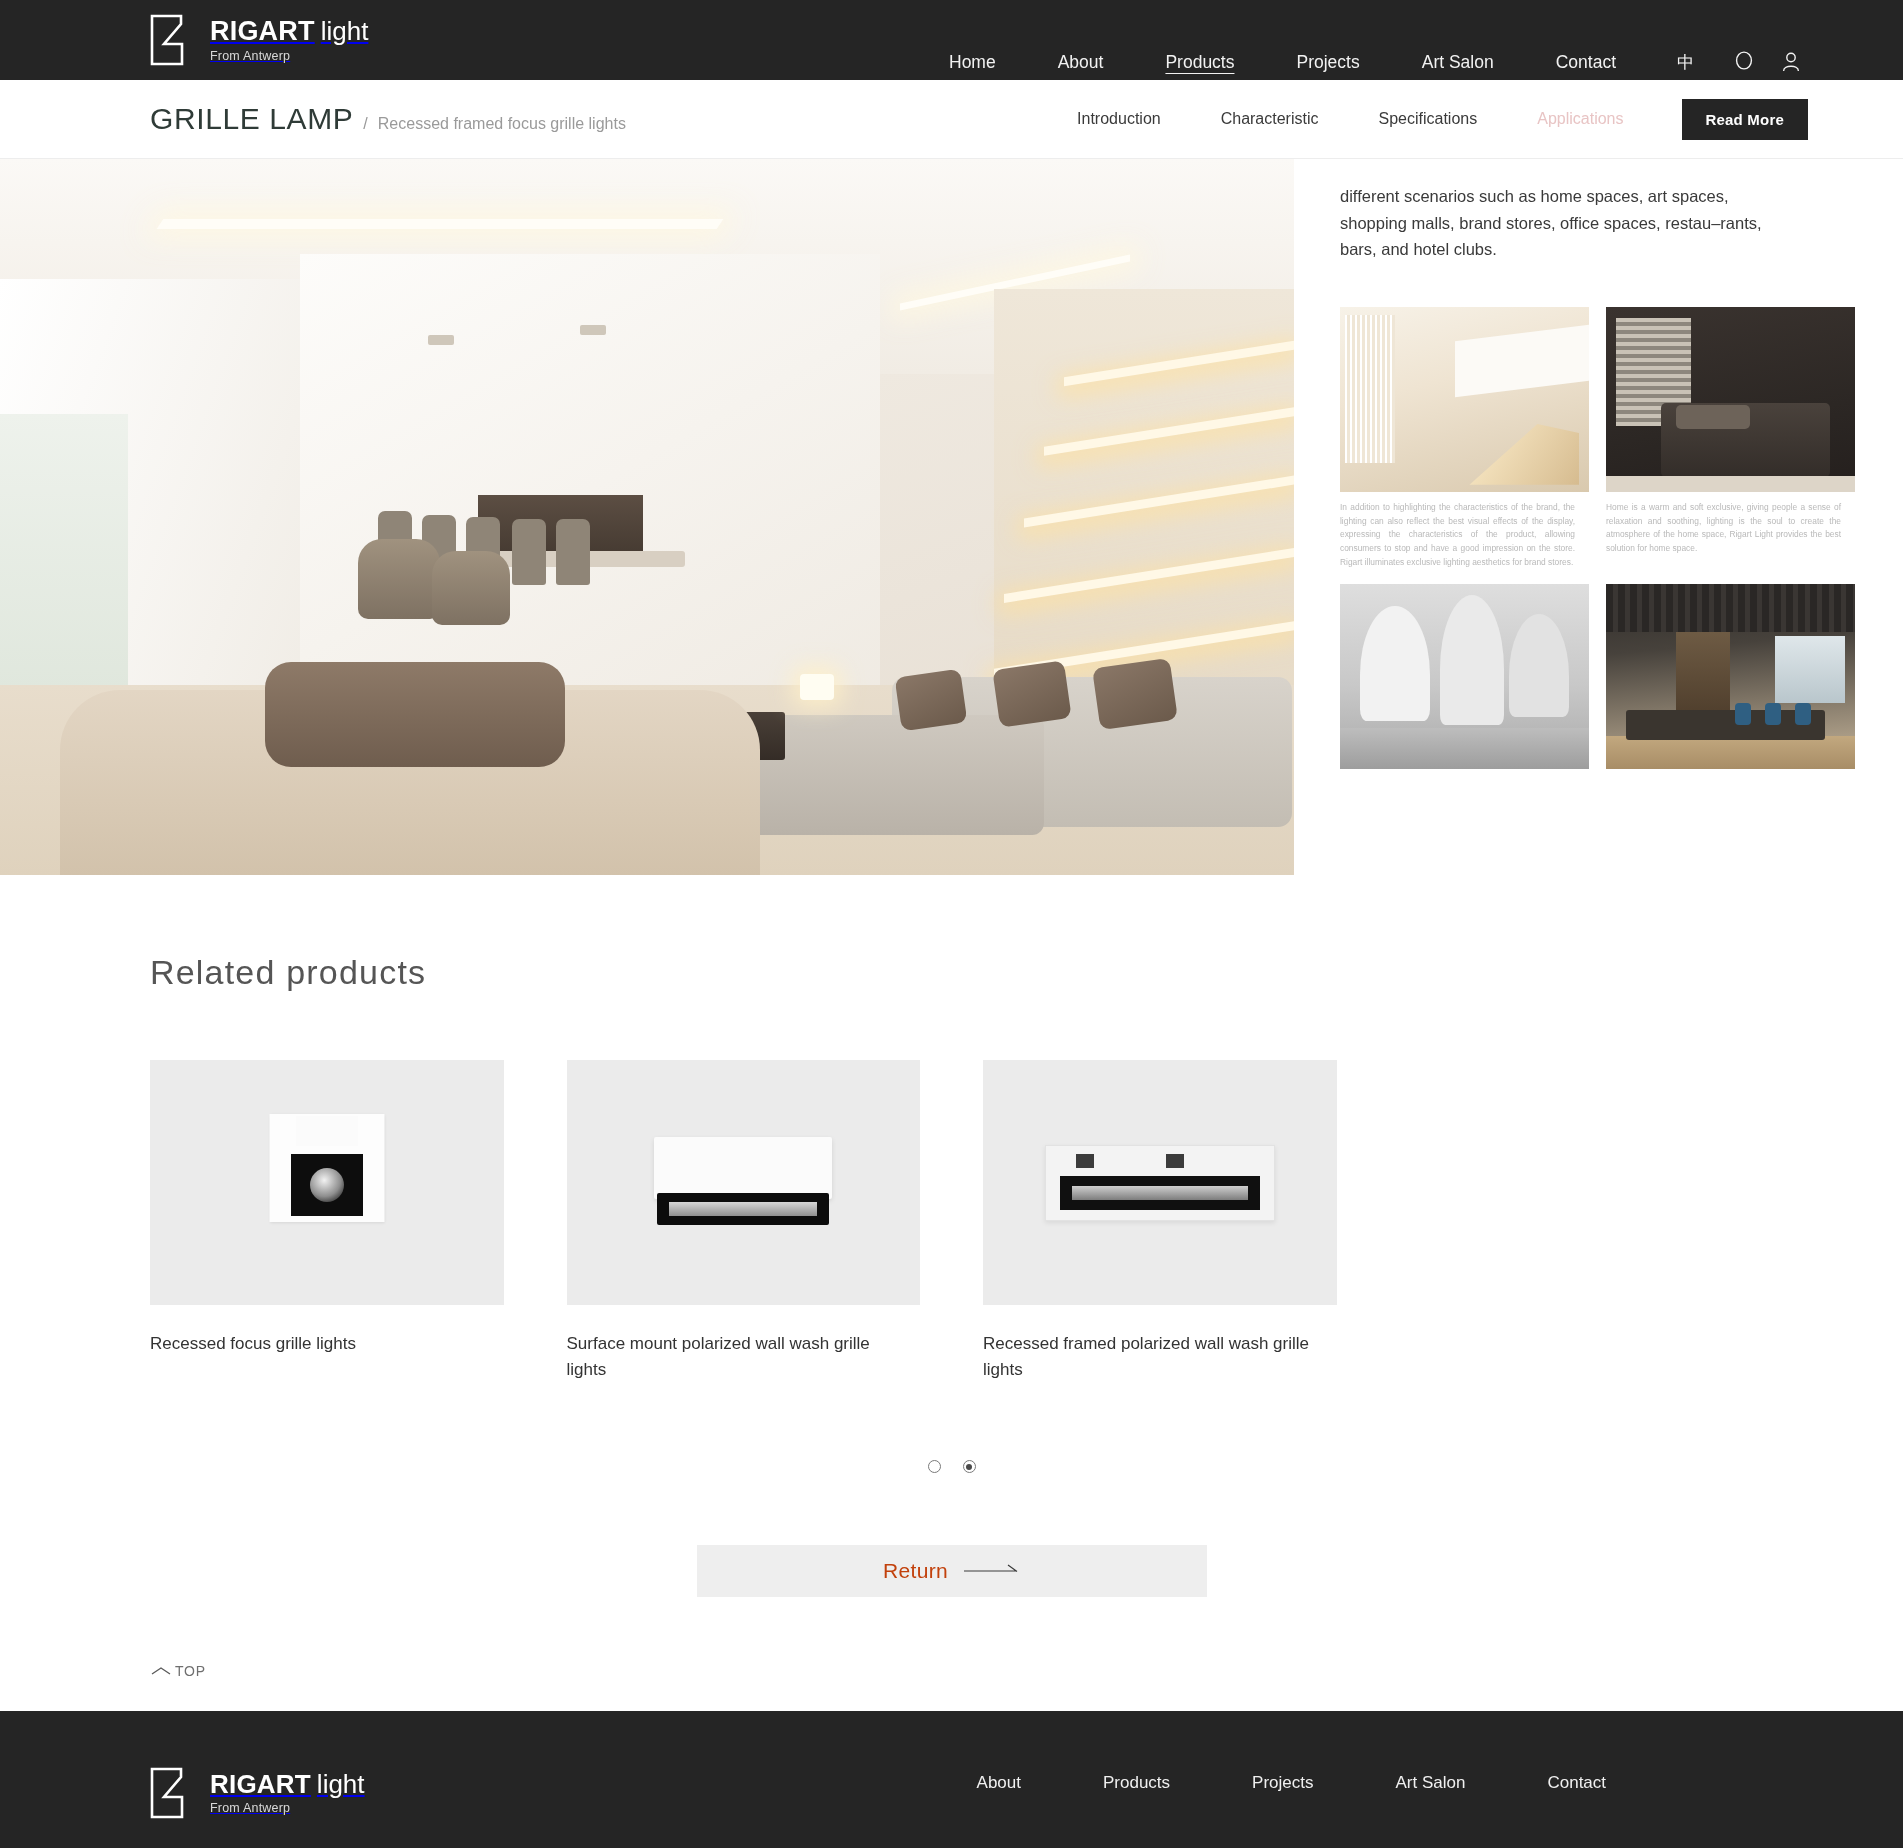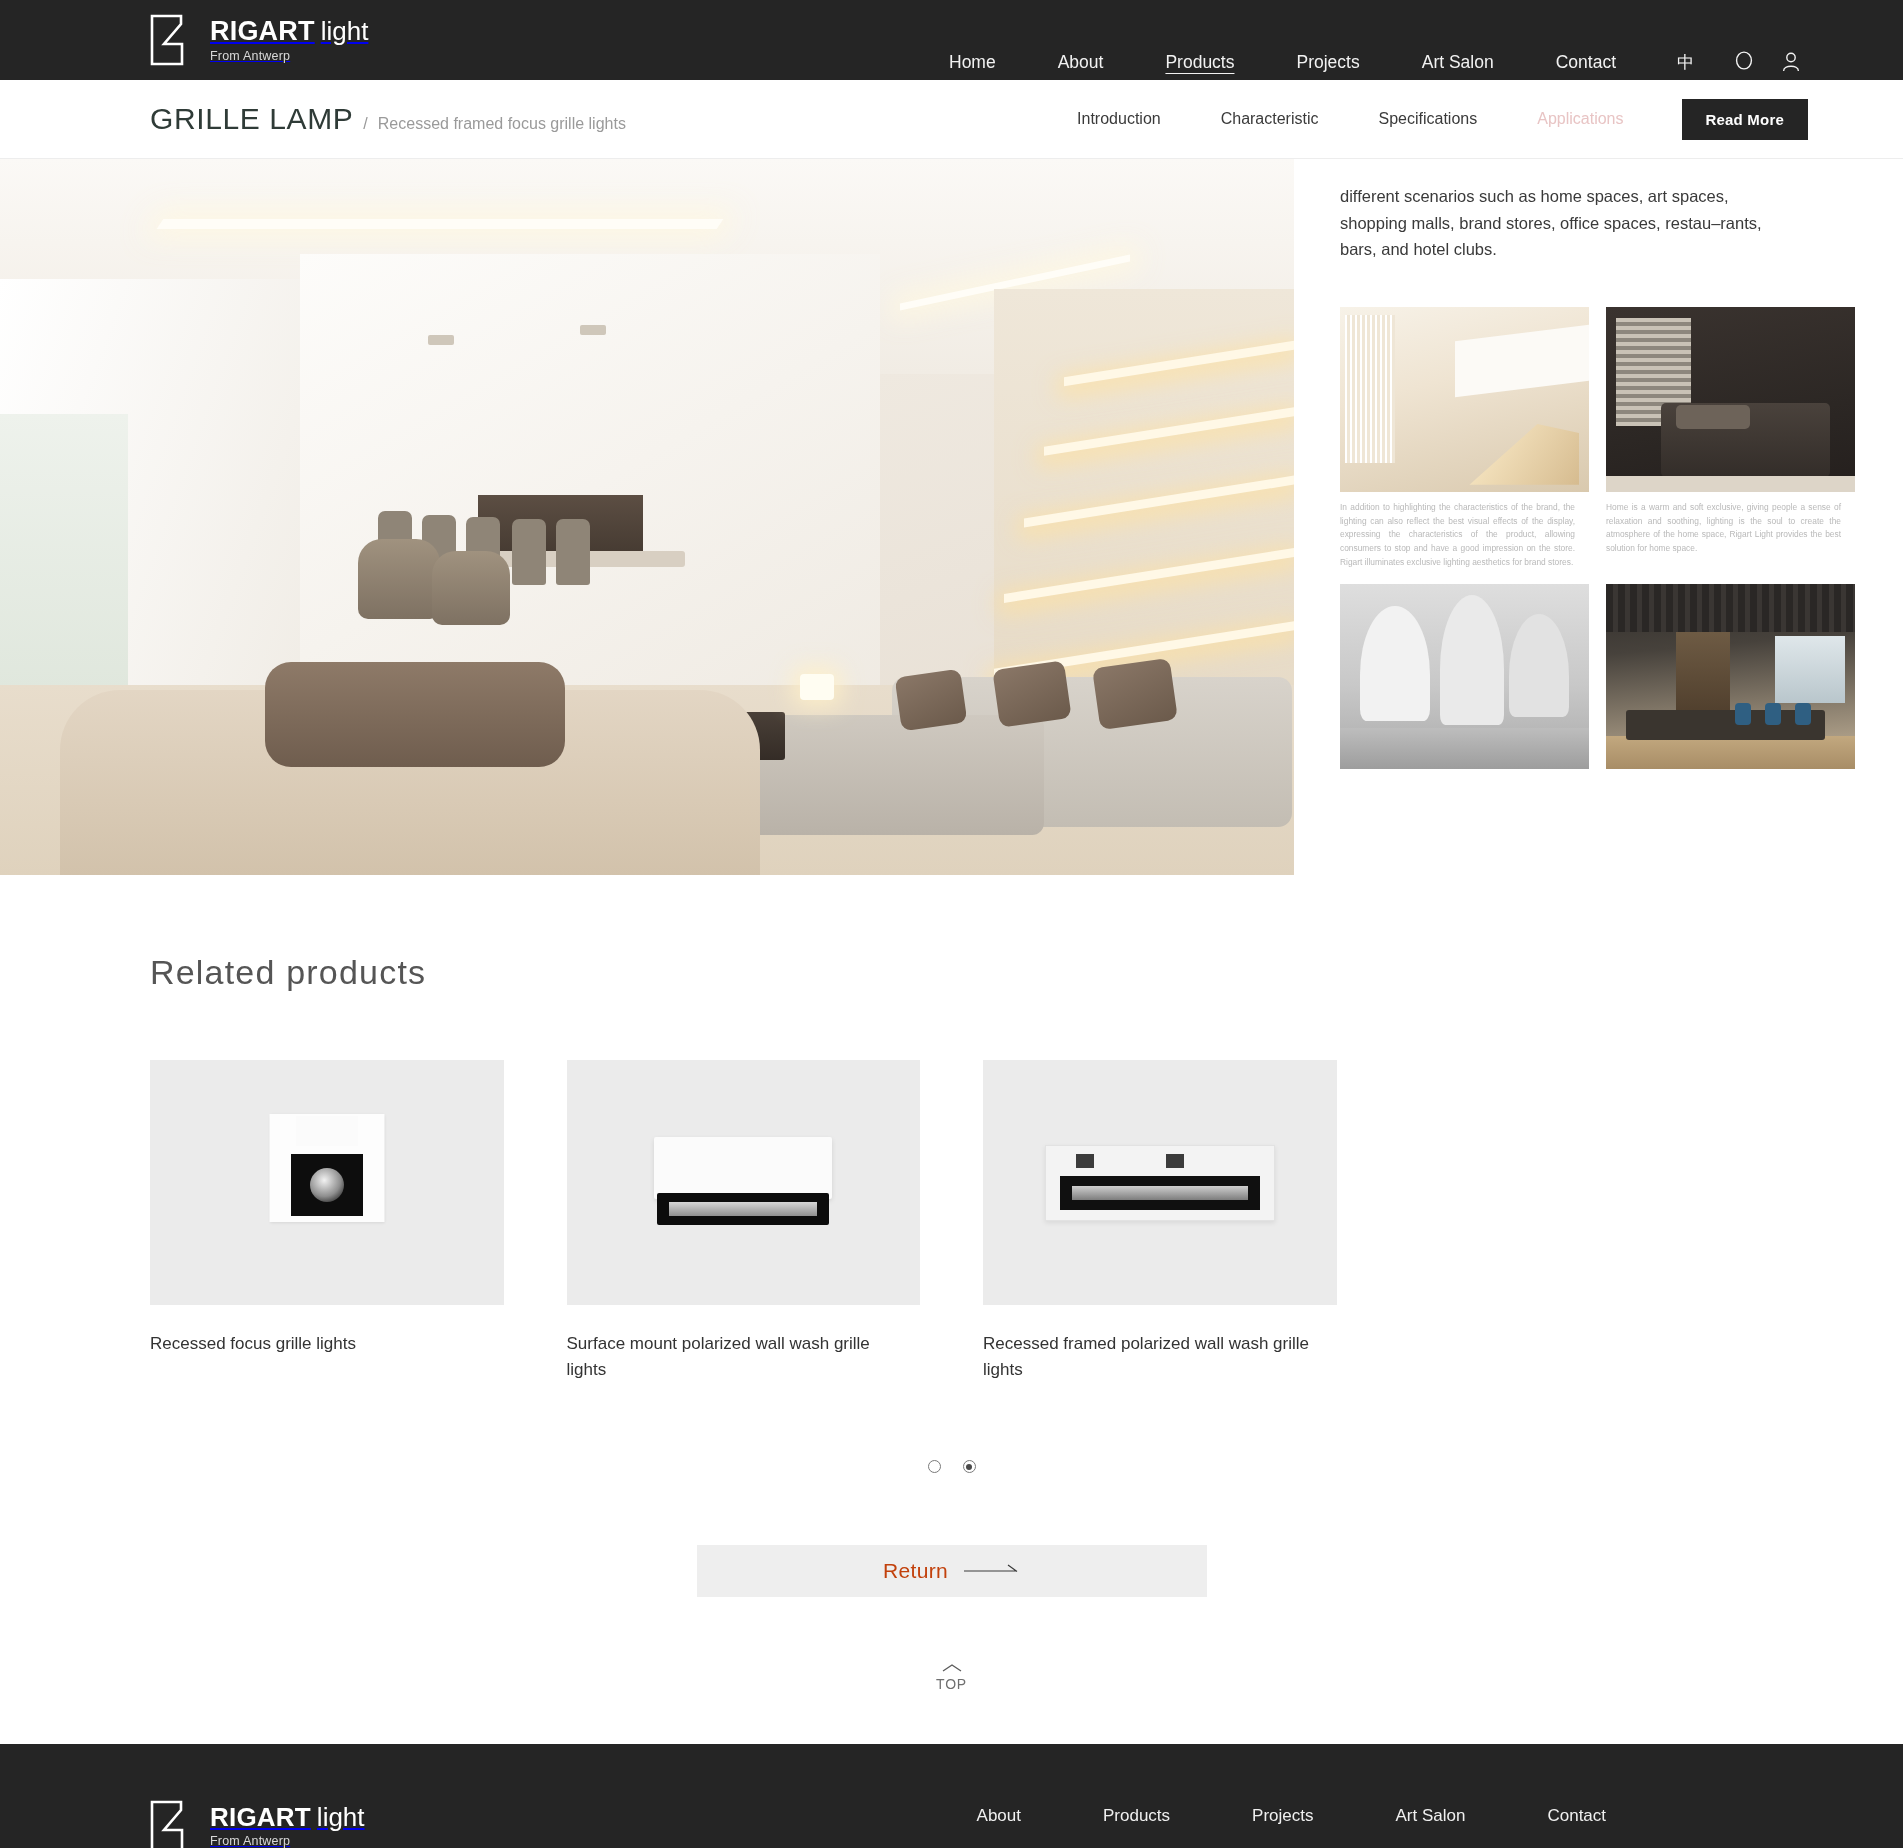--- a/index.html
+++ b/index.html
@@ -263,22 +263,22 @@
   .return-btn {
     width: 510px; height: 52px;
     background: #eeeeee;
     border: none;
     display: flex; align-items: center; justify-content: center; gap: 16px;
     font-size: 21px; color: #c2410c; cursor: pointer;
     font-family: "Liberation Sans", sans-serif;
     letter-spacing: .3px;
   }
 
-  .totop { display:flex; flex-direction:column; align-items:center; gap:3px;
-           margin-top: 66px; padding-bottom: 52px; cursor:pointer; }
+  .totop { display:flex; flex-direction:row; align-items:center; gap:3px;
+           margin-top: 66px; padding-bottom: 32px; cursor:pointer; }
   .totop .lbl { font-size: 14px; color: #6f6f6f; letter-spacing: .8px; }
 
   
   .footer {
     background: #252525;
     padding: 56px 150px 48px;
     display: flex;
     align-items: flex-start;
   }
   .footer .brand-rigart, .footer .brand-light { font-size: 26px; }

